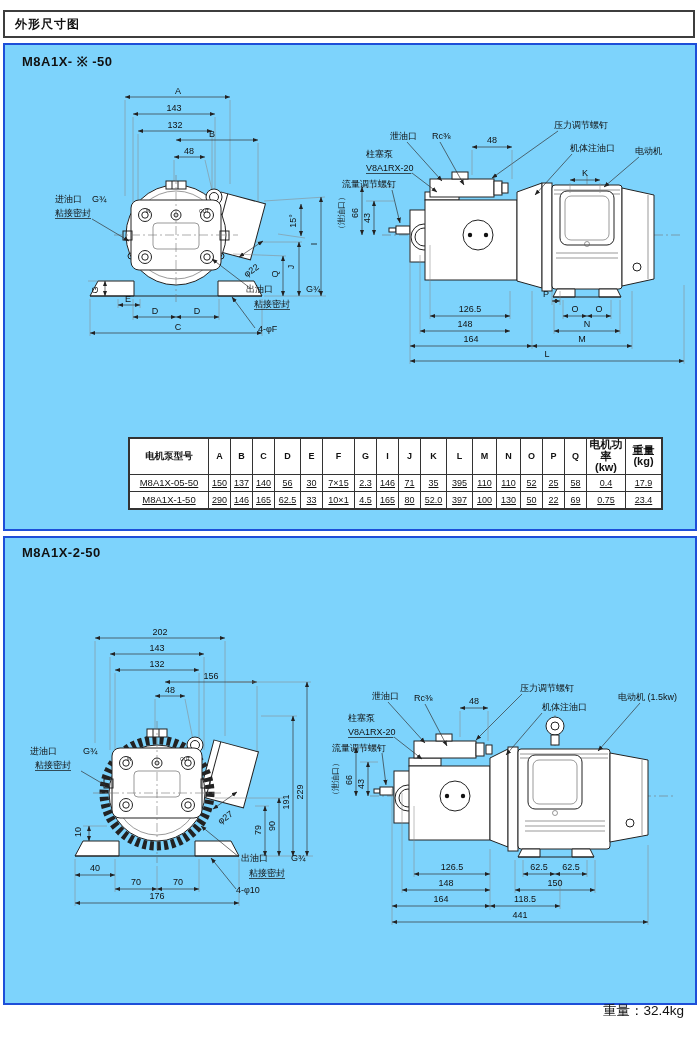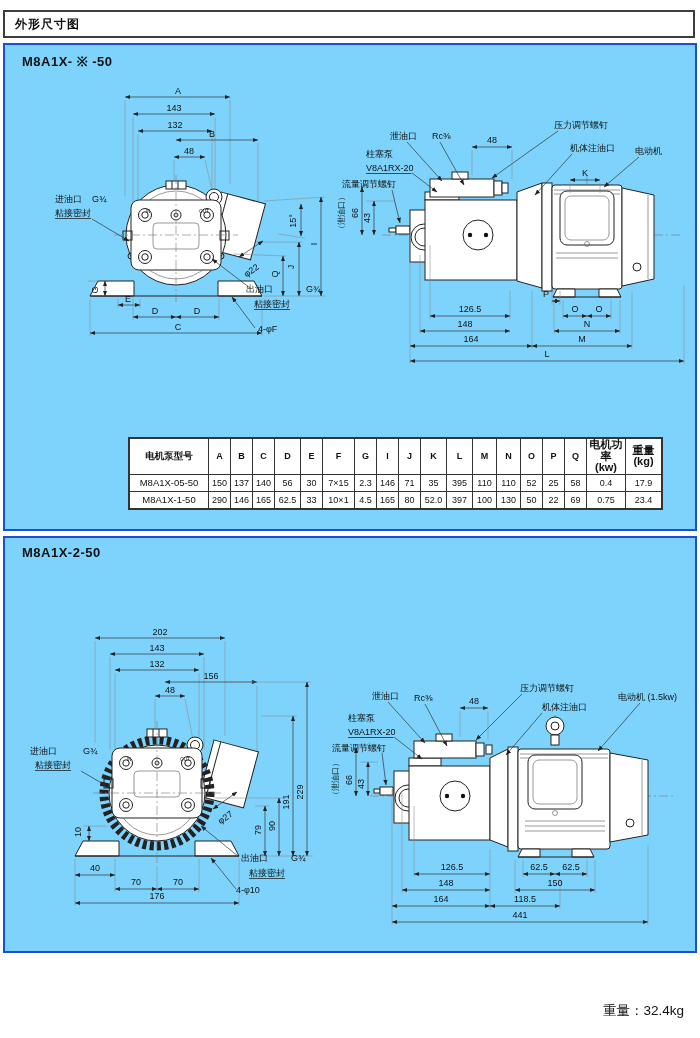--- a/index.html
+++ b/index.html
@@ -3,38 +3,38 @@
 <meta charset="utf-8">
 <style>
   html,body{margin:0;padding:0;background:#e8e8e8;}
   .page{width:700px;height:1038px;position:relative;background:#fff;overflow:hidden;
         font-family:"Liberation Sans",sans-serif;color:#111;}
   .titlebar{position:absolute;left:3px;top:10px;width:692px;height:28px;border:2px solid #3d3d3d;
             box-sizing:border-box;background:#fff;}
   .titlebar span{display:block;font-size:12px;font-weight:bold;line-height:24px;padding-left:10px;letter-spacing:1px;}
   .secbox{position:absolute;left:3px;width:694px;border:2px solid #1d4ed8;box-sizing:border-box;background:#7dd3fc;}
   .sec1{top:43px;height:488px;}
-  .sec2{top:536px;height:417px;}
+  .sec2{top:536px;height:469px;}
   .sechdr{position:absolute;left:17px;top:7px;font-size:13px;font-weight:600;letter-spacing:.5px;}
   .draw{position:absolute;}
   svg text{font-family:"Liberation Sans",sans-serif;fill:#111;}
   .ln{stroke:#222;stroke-width:1;fill:none;}
   .lnf{stroke:#222;stroke-width:1;fill:#fff;}
   .thin{stroke:#555;stroke-width:.6;fill:none;}
   .dim{stroke:#333;stroke-width:.7;fill:none;marker-start:url(#arr);marker-end:url(#arr);}
   .lead{stroke:#333;stroke-width:.7;fill:none;marker-end:url(#arr);}
   .ext{stroke:#8a8a8a;stroke-width:.55;fill:none;}
   .cl{stroke:#777;stroke-width:.6;stroke-dasharray:9 3 2 3;fill:none;}
   .finring{stroke:#222;stroke-width:9;fill:none;stroke-dasharray:4 3.2;}
   .dot{fill:#111;stroke:none;}
   table.dimtab{border-collapse:collapse;table-layout:fixed;background:#fff;border:2px solid #333;}
   table.dimtab th,table.dimtab td{border:1px solid #333;text-align:center;padding:0 1px;
        font-size:9px;overflow:hidden;}
   table.dimtab th{font-weight:bold;height:22px;white-space:pre-line;line-height:1.05;}
-  table.dimtab td{height:16px;font-weight:normal;}
+  table.dimtab td{height:16px;font-weight:normal;text-decoration:underline;}
   table.dimtab .c0{font-size:9.5px;}
   table.dimtab .small{font-size:11px;font-weight:bold;}
   .tabwrap{position:absolute;left:128px;top:437px;}
   .weight{position:absolute;right:16px;top:1002px;font-size:13.5px;font-weight:normal;}
 </style>
 </head>
 <body>
 
 <svg width="0" height="0" style="position:absolute" aria-hidden="true">
   <defs>

